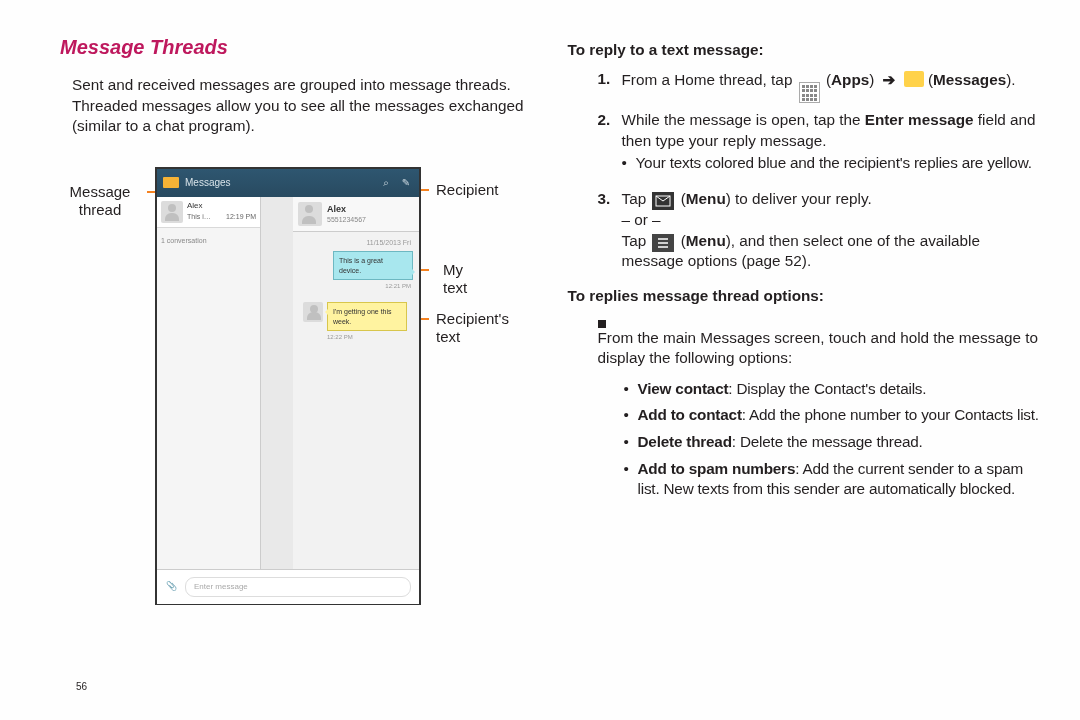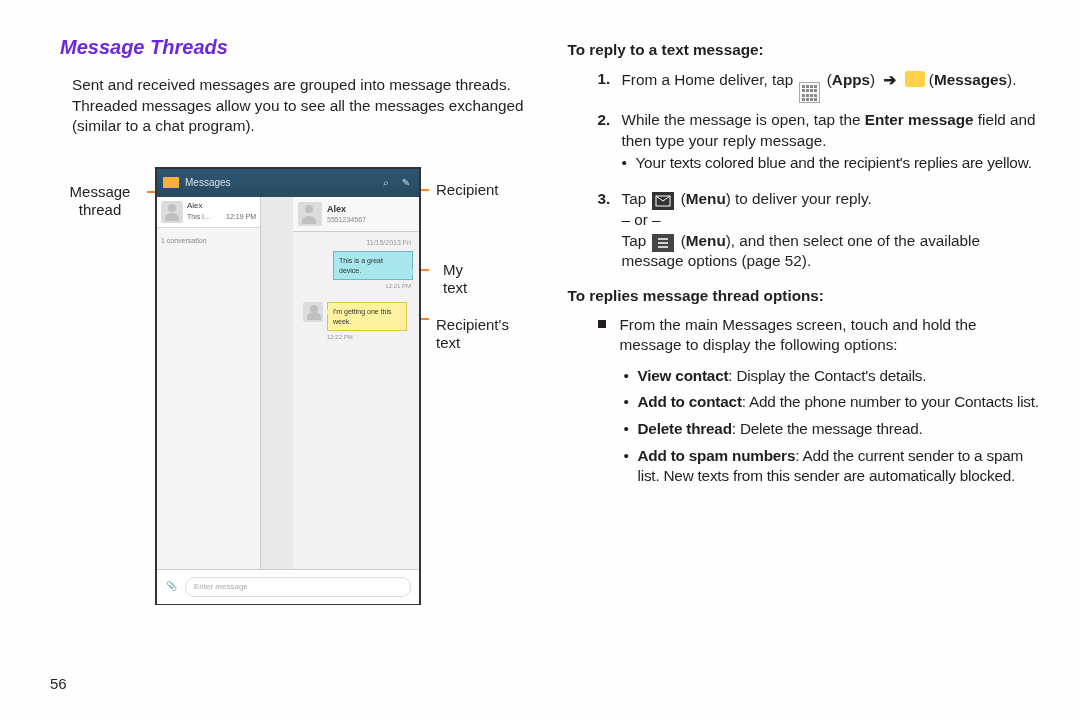--- a/index.html
+++ b/index.html
@@ -19,21 +19,21 @@
     display: flex;
     gap: 35px;
     position: relative;
   }
   .col {
     flex: 1 1 0;
     font-size: 15.3px;
     line-height: 1.35;
   }
   .section-title {
-    color: #6d28d9;
+    color: #be185d;
     font-style: italic;
     font-weight: bold;
     font-size: 20px;
     margin: 0 0 14px 0;
   }
   .body-text {
     margin: 12px 0 10px 0;
     padding-left: 12px;
   }
   .bold { font-weight: bold; }
@@ -126,23 +126,23 @@
   }
   .icon-send-box {
     background: #333;
   }
   .icon-menu-box {
     background: #444;
     color: #fff;
   }
   .page-num {
     position: absolute;
-    left: 50px;
+    left: 76px;
     bottom: 28px;
-    font-size: 15px;
+    font-size: 10px;
   }
 
   
   .figure {
     position: relative;
     width: 430px;
     margin-top: 30px;
     margin-left: -5px;
   }
   .phone {
@@ -359,21 +359,21 @@
       </div>
       <div class="lead" style="left:92px; top:24px; width:38px;"></div>
       <style>.lead[style*="left:92px"]::after{ right:-3px; }</style>
 
       <div class="callout right" style="left:381px; top:14px;">Recipient</div>
       <div class="lead" style="left:266px; top:22px; width:108px;"></div>
 
       <div class="callout right" style="left:388px; top:94px;">My text</div>
       <div class="lead" style="left:312px; top:102px; width:62px;"></div>
 
-      <div class="callout right" style="left:381px; top:149px; width:100px;">Recipient's text</div>
+      <div class="callout right" style="left:381px; top:143px; width:100px;">Recipient's text</div>
       <div class="lead" style="left:322px; top:151px; width:52px;"></div>
       <style>.lead::after{ left:-3px; } .lead[style*="left:92px"]::after{ left:auto; right:-3px; }</style>
 
       <div class="phone">
         <div class="phone-header">
           <div class="ph-env"></div>
           <span style="flex:1;">Messages</span>
           <span class="ph-search">⌕</span>
           <span class="ph-compose">✎</span>
         </div>
@@ -420,21 +420,21 @@
       </div>
     </div>
   </div>
 
   <div class="col">
     <p class="subhead">To reply to a text message:</p>
     <ol class="steps">
       <li>
         <span class="num">1.</span>
         <span class="txt">
-          <span>From a Home deliver, tap </span>
+          <span>From a Home thread, tap </span>
           <span class="icon-box icon-apps">
             <span></span>
               <span></span>
               <span></span>
               <span></span>
               <span></span>
               <span></span>
               <span></span>
               <span></span>
               <span></span>
@@ -485,21 +485,21 @@
                 <line x1="2" y1="6" x2="12" y2="6" stroke="#fff" stroke-width="1.5"></line>
                 <line x1="2" y1="10" x2="12" y2="10" stroke="#fff" stroke-width="1.5"></line>
               </svg>
           </span>
           <span> (</span><span class="bold">Menu</span><span>), and then select one of the available message options (page 52).</span>
         </span>
       </li>
     </ol>
 
     <p class="subhead" style="margin-top:14px;">To replies message thread options:</p>
-    <div style="display:flex; padding-left:30px;">
+    <div style="display:flex; padding-left:30px;flex-direction:column;">
       <span class="square-bullet"></span>
       <span style="flex:1;">From the main Messages screen, touch and hold the message to display the following options:</span>
     </div>
     <ul class="sub" style="padding-left:56px; margin-top:10px;">
       <li>
           <span class="bullet">•</span>
           <span><span class="bold">View contact</span><span>: Display the Contact's details.</span></span>
         </li>
       <li>
           <span class="bullet">•</span>

